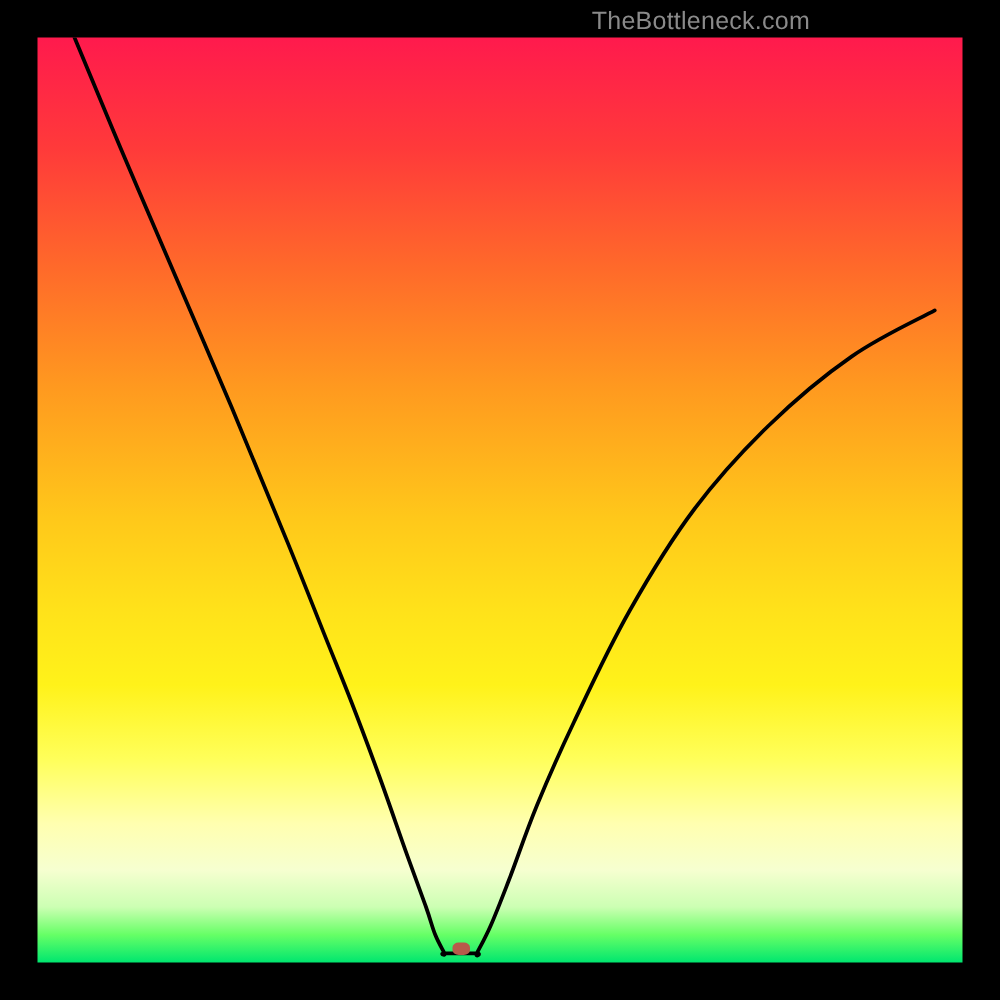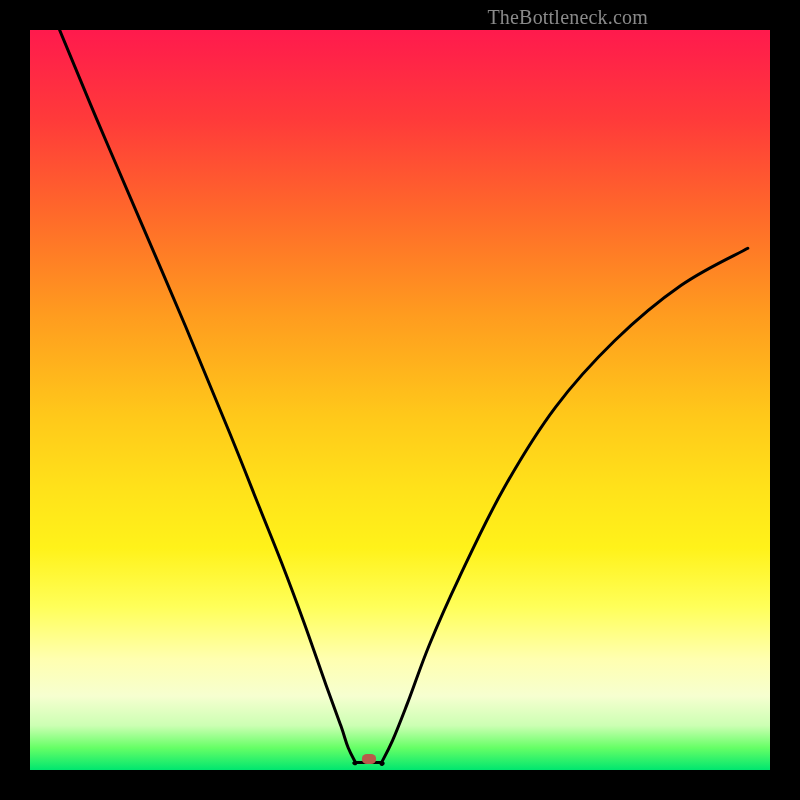--- a/index.html
+++ b/index.html
@@ -9,21 +9,20 @@
     height: 800px;
     overflow: hidden;
     background: #000;
     font-family: Arial, Helvetica, sans-serif;
   }
   .frame {
     position: relative;
     width: 660px;
     height: 800px;
     background: #000;
-    font-family: Liberation Serif, serif;
   }
   .plot-area {
     position: absolute;
     left: 30px;
     top: 30px;
     width: 740px;
     height: 740px;
     background: linear-gradient(
       to bottom,
       #ff1a4d 0%,

